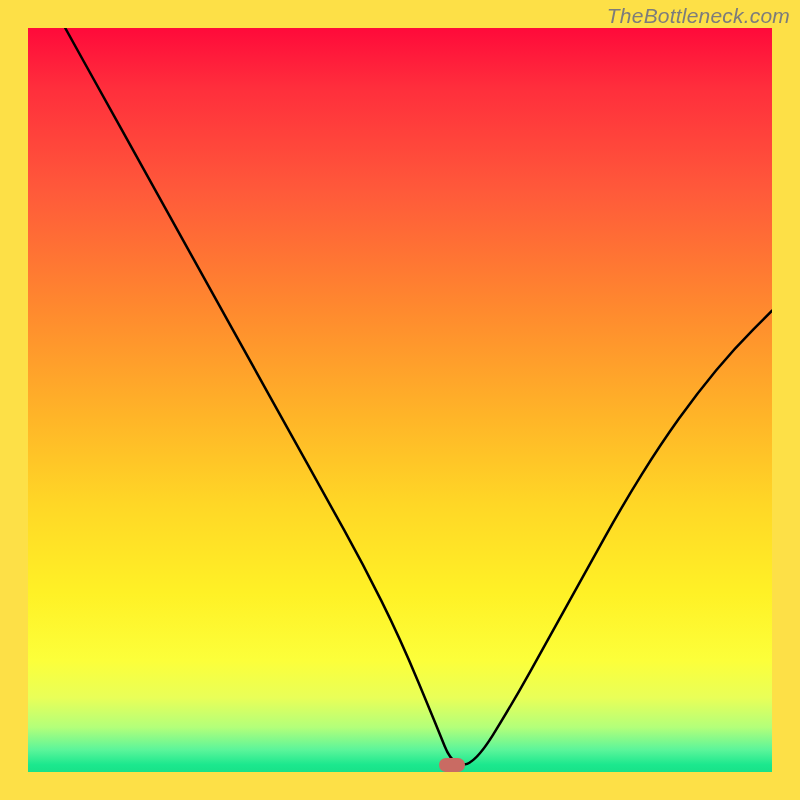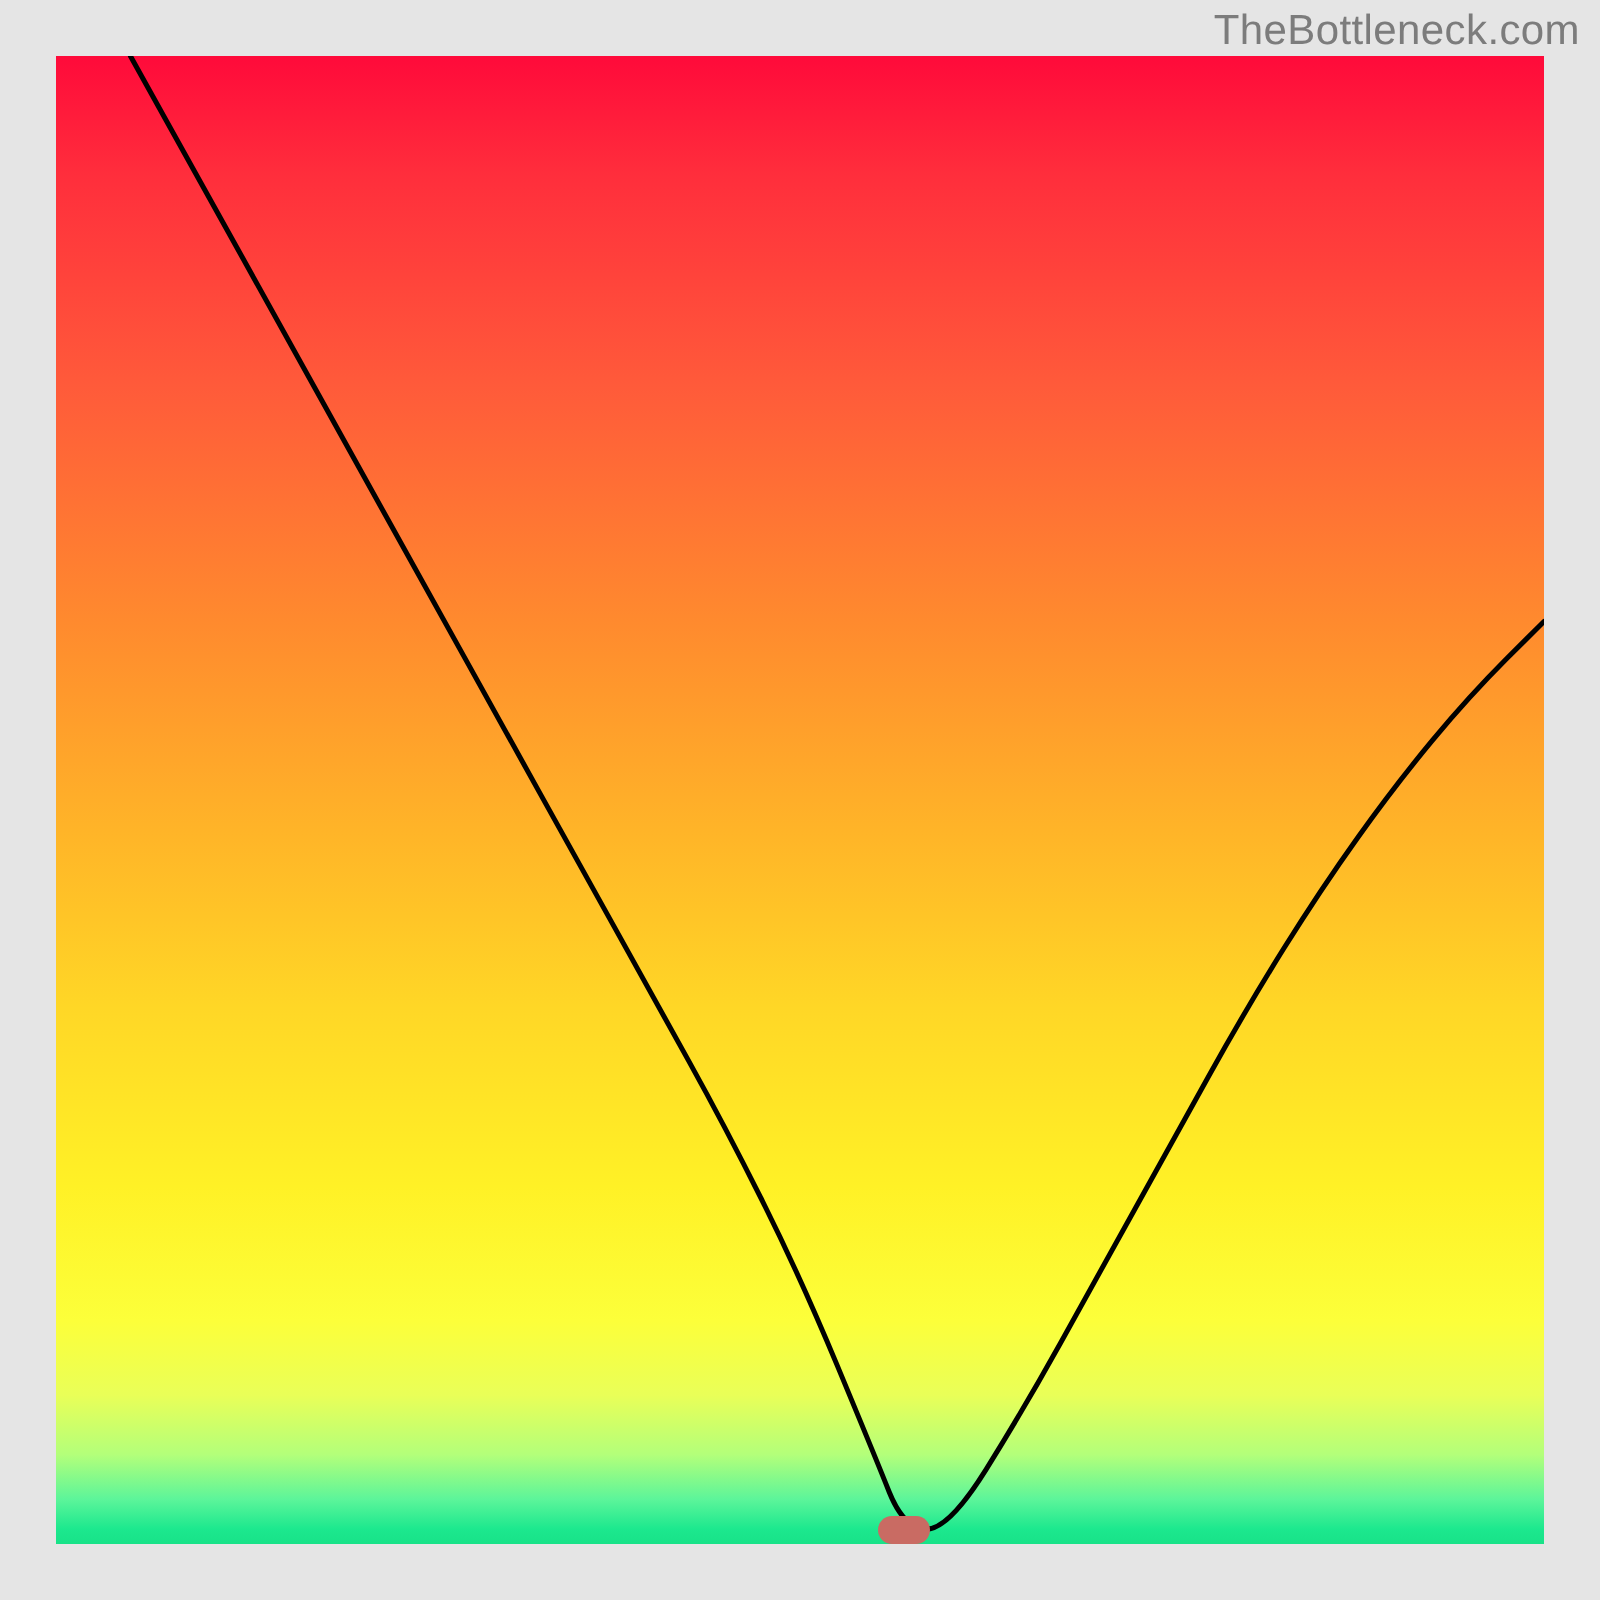--- a/index.html
+++ b/index.html
@@ -8,21 +8,22 @@
     width: 800px;
     height: 800px;
     background: #000;
     overflow: hidden;
     font-family: Arial, Helvetica, sans-serif;
   }
   .frame {
     position: relative;
     width: 800px;
     height: 800px;
-    background: #e5e5e5;
+    background: #fde047;
+    font-style: italic;
   }
   .plot-area {
     position: absolute;
     left: 28px;
     top: 28px;
     width: 744px;
     height: 744px;
     
     background: linear-gradient(
       to bottom,

